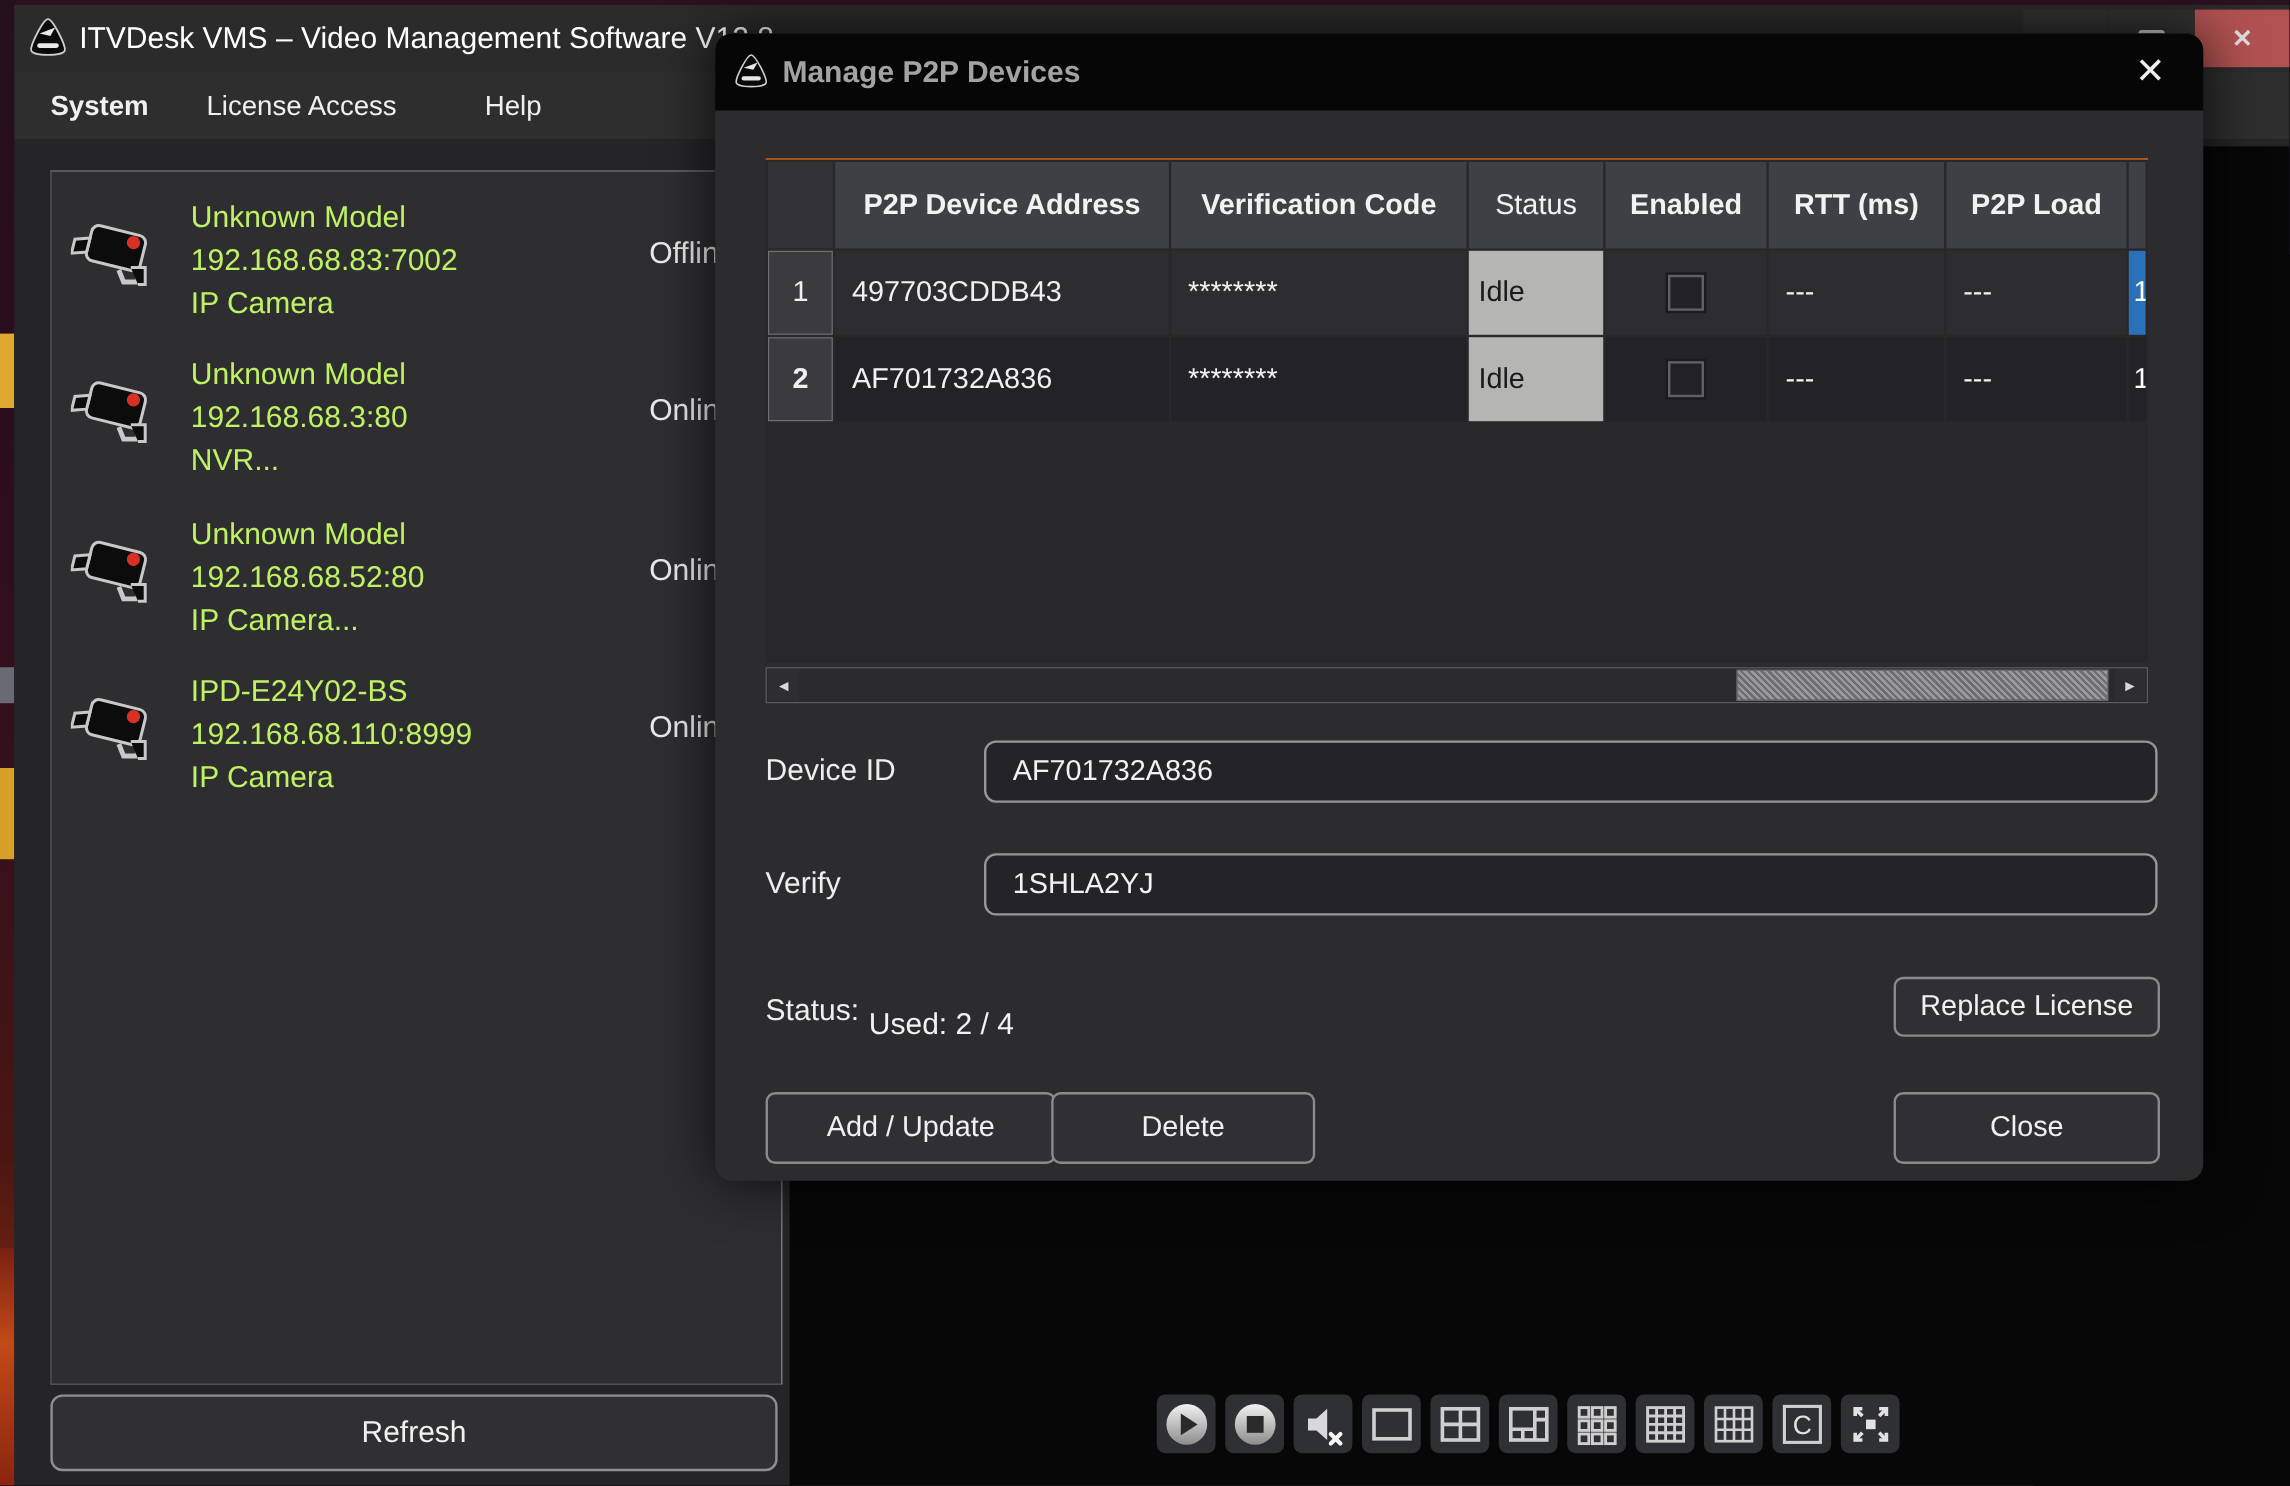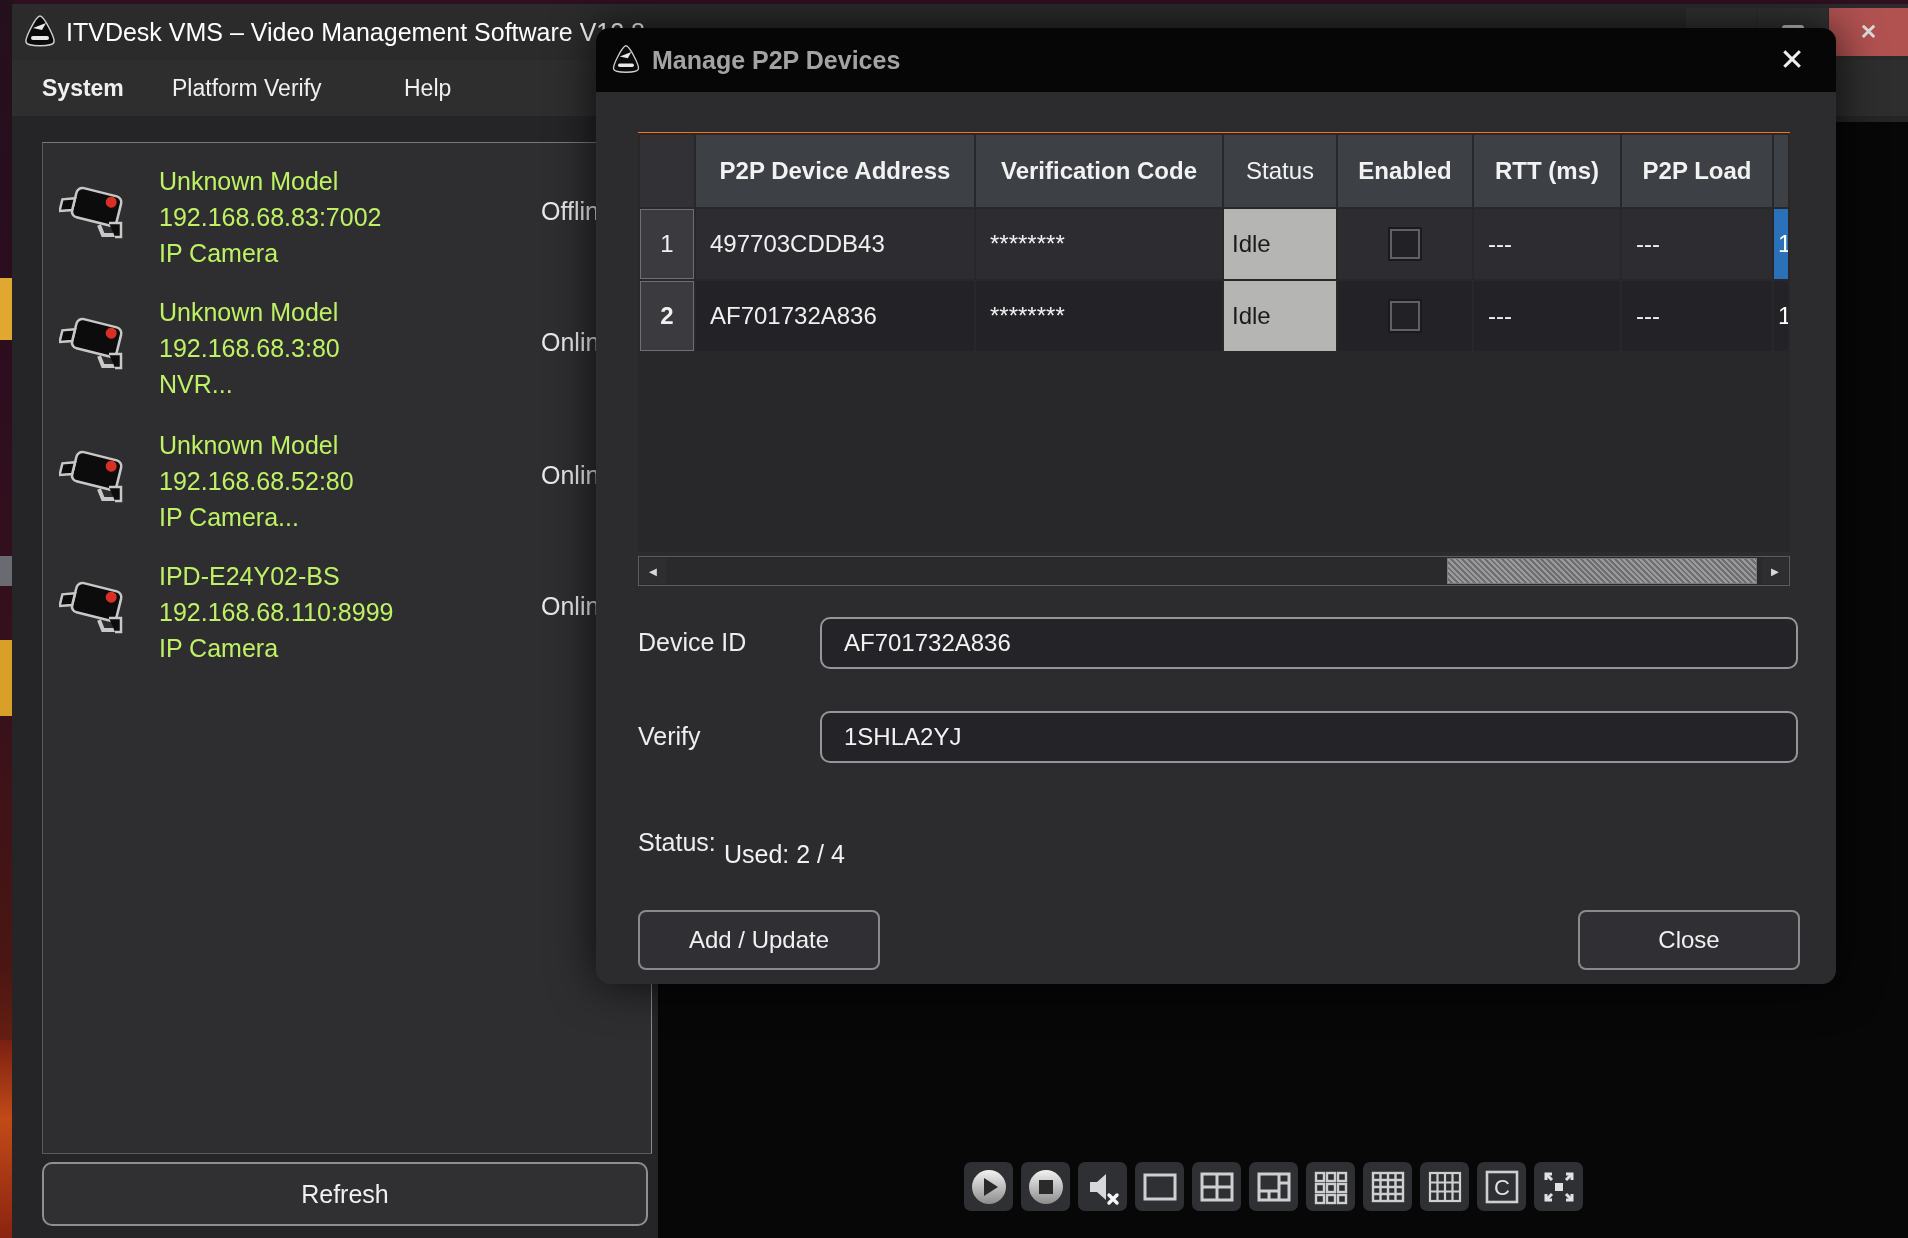--- a/index.html
+++ b/index.html
@@ -135,21 +135,21 @@
       <div class="winbtn max">
           <div class="glyph-max"></div>
         </div>
       <div class="winbtn close">
           <span class="glyph-close">✕</span>
         </div>
     </div>
 
     <div class="menubar">
       <div class="menu-item m0">System</div>
-      <div class="menu-item m1">Platform Verify</div>
+      <div class="menu-item m1">License Access</div>
       <div class="menu-item m2">Help</div>
     </div>
 
     <div class="content">
       <div class="video-area"></div>
 
       <div class="device-panel">
 
         <div class="device-item" style="top:14px;">
           <svg class="cam" viewBox="0 0 68 68">
@@ -389,20 +389,26 @@
 
     <div class="fld-label" style="top:600px;">Device ID</div>
     <input class="fld-input" style="top: 589px;" readonly="" value="AF701732A836">
 
     <div class="fld-label" style="top:694px;">Verify</div>
     <input class="fld-input" style="top: 683px;" readonly="" value="1SHLA2YJ">
 
     <div class="status-label">Status:</div>
     <div class="used-line">Used: 2 / 4</div>
 
+    <div class="dlg-btn btn-replace">
+      <span>Replace License</span>
+    </div>
     <div class="dlg-btn btn-add">
       <span>Add / Update</span>
     </div>
+    <div class="dlg-btn btn-del">
+      <span>Delete</span>
+    </div>
     <div class="dlg-btn btn-close">
       <span>Close</span>
     </div>
   </div>
 </div>
 
 </body></html>

